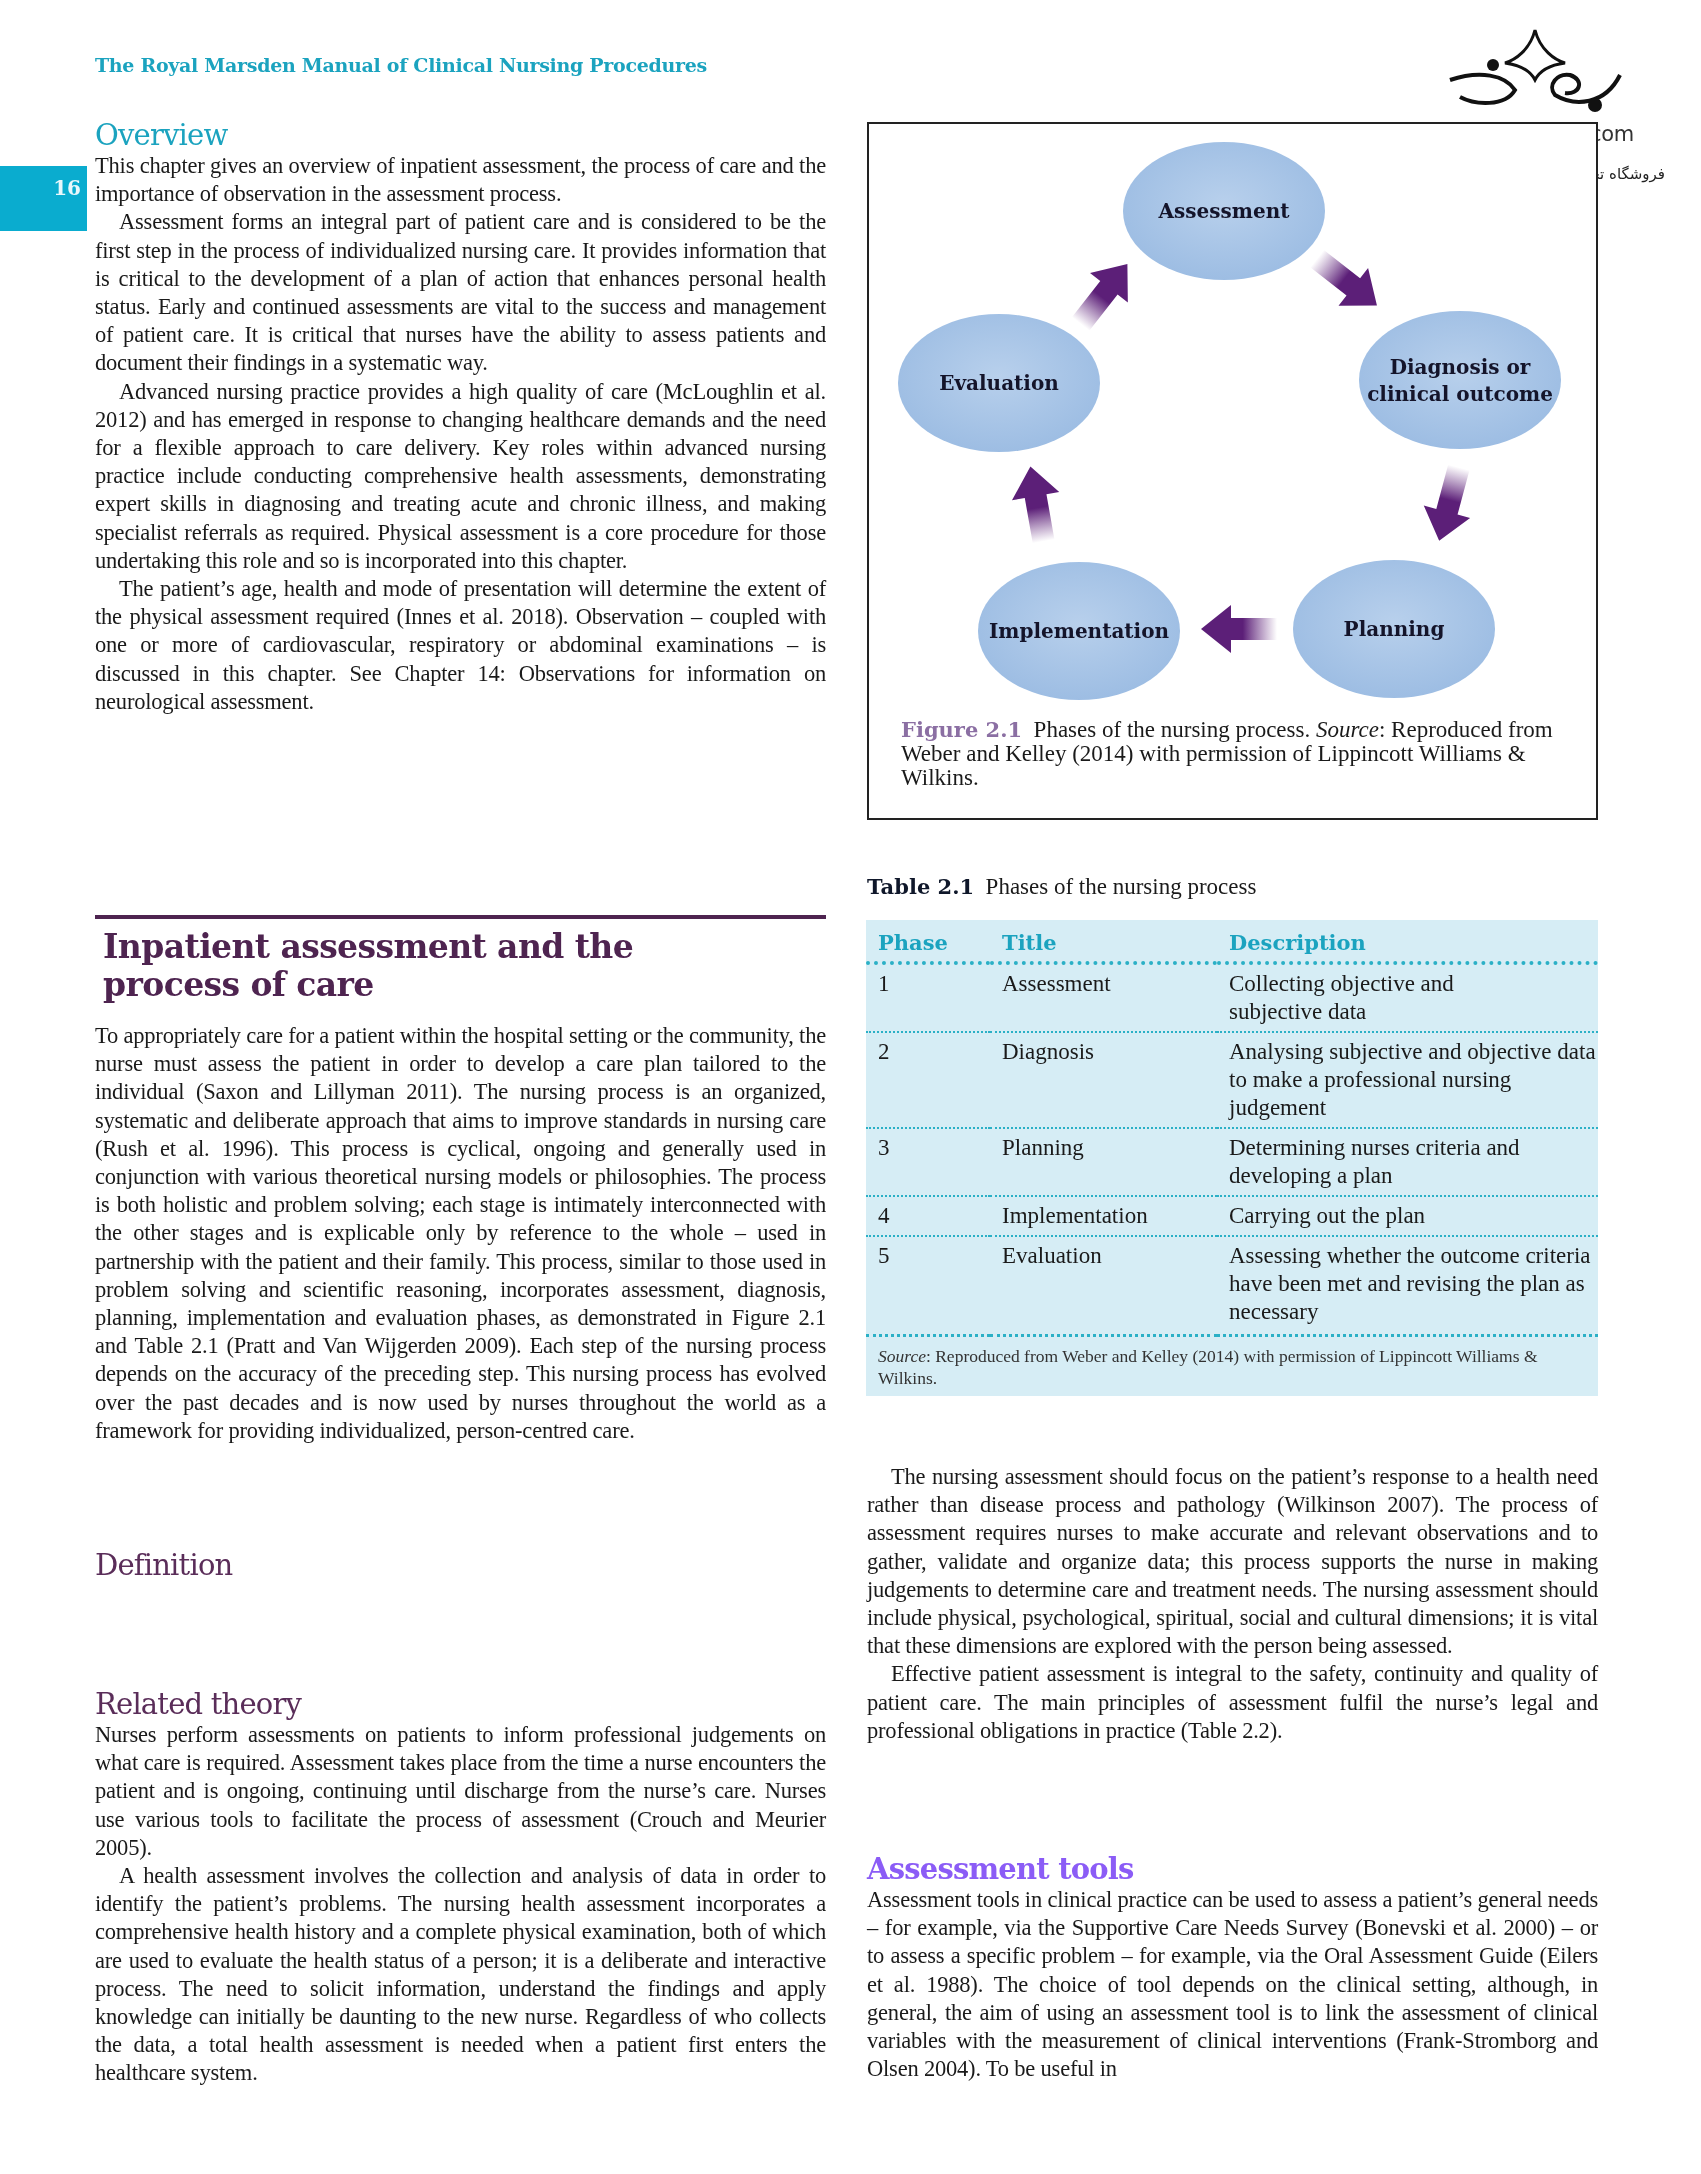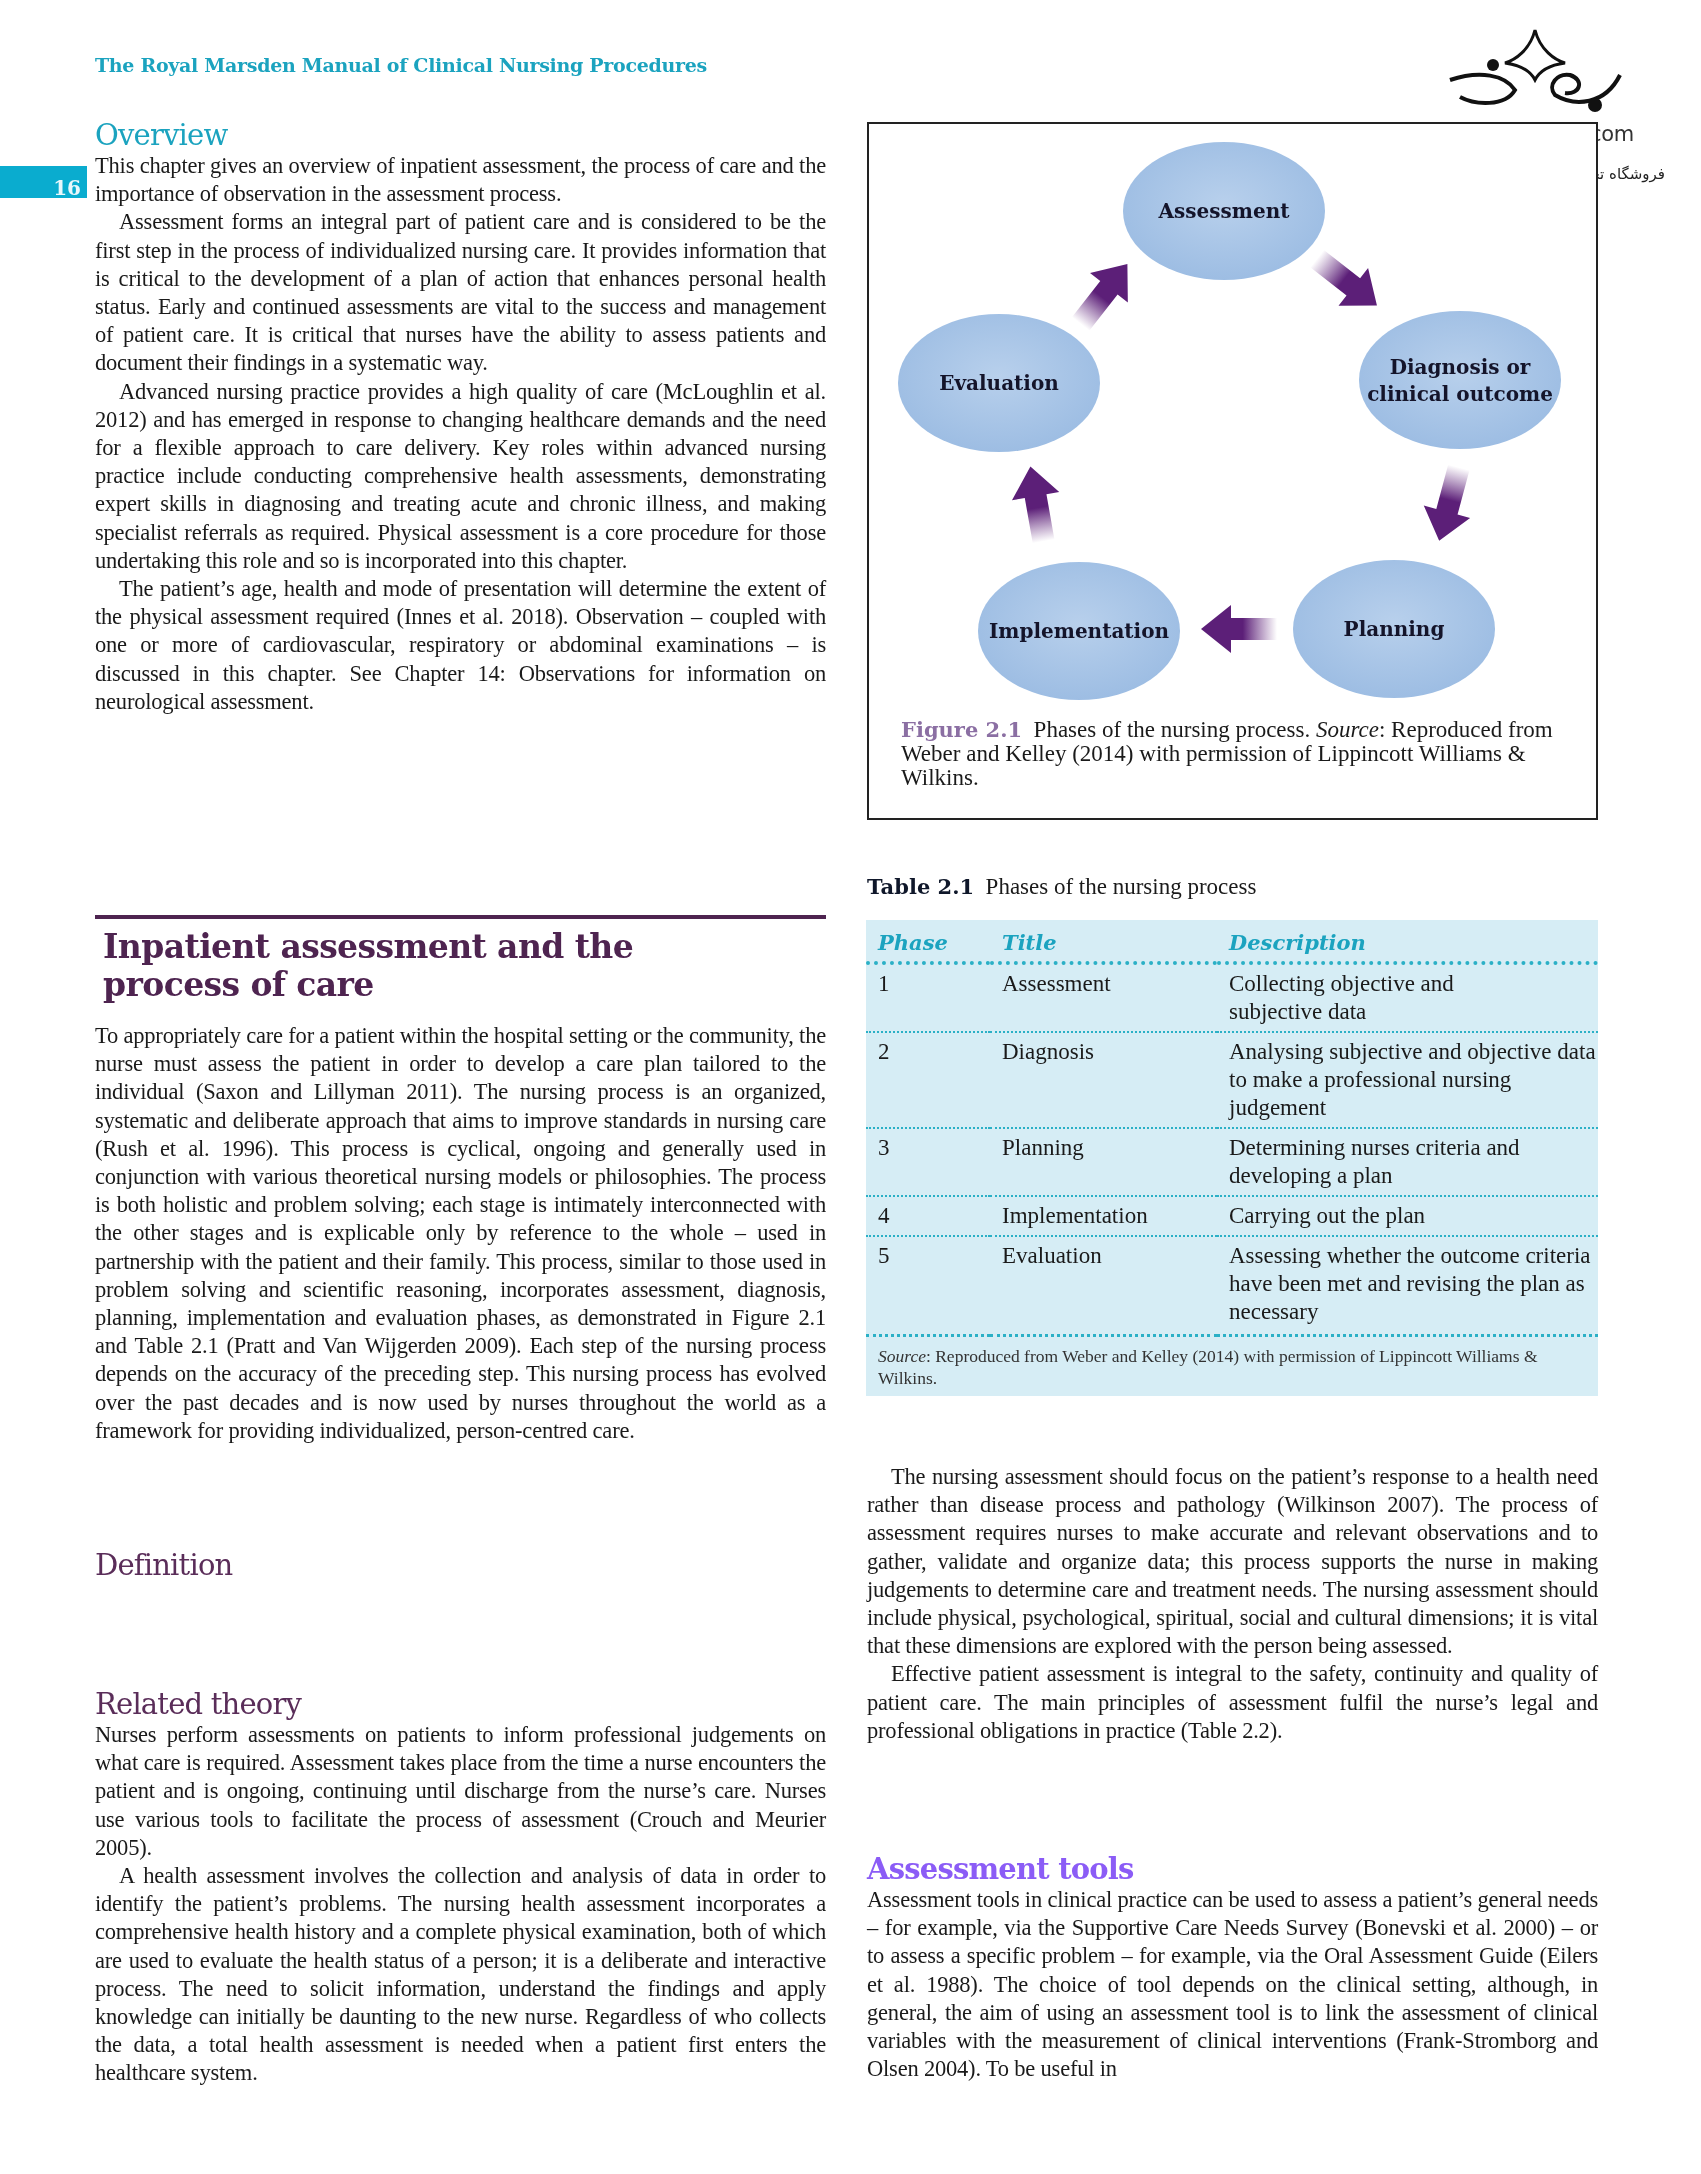--- a/index.html
+++ b/index.html
@@ -1,20 +1,20 @@
 <!DOCTYPE html>
 <html><head>
 <meta charset="utf-8">
 <style>
   html, body { margin:0; padding:0; }
   body { width:1701px; height:2174px; position:relative; background:#ffffff; overflow:hidden;
          font-family:"Liberation Serif", "DejaVu Serif", serif; color:#1a1a1a; }
   .abs { position:absolute; }
   .running-head { left:95px; top:54px; font-family:"DejaVu Serif", serif; font-weight:bold; font-size:19px; color:#1ba3bf; letter-spacing:-0.3px; }
-  .page-tab { left:0; top:166px; width:87px; height:32px; background:#0aaccf; }
+  .page-tab { left:0; top:166px; width:87px; height:65px; background:#0aaccf; }
   .page-num { position:absolute; right:6px; top:10px; font-family:"DejaVu Serif", serif; font-weight:bold; font-size:20px; color:#e8f7fb; }
   .col-left { left:95px; width:731px; }
   .col-right { left:867px; width:731px; }
   .h-sec { font-family:"DejaVu Serif", serif; font-size:29px; line-height:34px; font-weight:normal; margin:0; letter-spacing:-0.8px; }
   .h-teal { color:#1ba3bf; }
   .h-purple { color:#5a2d59; }
   .h-gray { color:#8b5cf6;font-weight:bold; }
   .body-text { font-size:22.5px; line-height:28.2px; text-align:justify; margin:0; letter-spacing:-0.2px; }
   .body-text p { margin:0; }
   .body-text p.indent { text-indent:24px; }
@@ -31,21 +31,21 @@
   
   .wm-logo { left:1435px; top:25px; width:200px; height:95px; }
   .wm-url { left:1440px; top:122px; font-family:"DejaVu Sans", sans-serif; font-size:21px; color:#333; letter-spacing:-0.4px; }
   .wm-fa { left:1400px; top:165px; width:265px; text-align:right; font-family:"DejaVu Sans", sans-serif; font-size:15px; color:#222; direction:rtl; }
 
   
   .table-title { left:867px; top:874px; font-size:23px; }
   .table-title .tnum { color:#0f172a; font-family:"DejaVu Serif", serif; font-weight:bold; font-size:21px; }
   .table-wrap { left:866px; top:920px; width:732px; height:476px; background:#d6edf5; }
   .tbl { position:absolute; left:0; top:0; width:100%; border-collapse:collapse; }
-  .tbl th { text-align:left; font-family:"DejaVu Serif", serif; font-weight:bold; font-size:21px; color:#1ba3bf; padding:10px 0 6px 12px; vertical-align:top; border-bottom:4px dotted #2bb0c6;font-style:italic; }
+  .tbl th { text-align:left; font-family:"DejaVu Serif", serif; font-weight:bold; font-size:21px; color:#1ba3bf; padding:10px 0 6px 12px; vertical-align:top; border-bottom:4px dotted #2bb0c6; }
   .tbl td { font-size:23px; line-height:28px; padding:5px 0 5px 12px; vertical-align:top; border-bottom:2px dotted #2bb0c6; }
   .tbl .c1 { width:112px; }
   .tbl .c2 { width:215px; }
   .tbl tr.last td { border-bottom:3px dotted #2bb0c6; padding-bottom:8px; }
   .tbl-source { position:absolute; left:12px; top:425px; width:700px; font-size:17.5px; line-height:22px; color:#333; }
 </style>
 </head>
 <body>
 
 <div class="abs running-head">The Royal Marsden Manual of Clinical Nursing Procedures</div>

